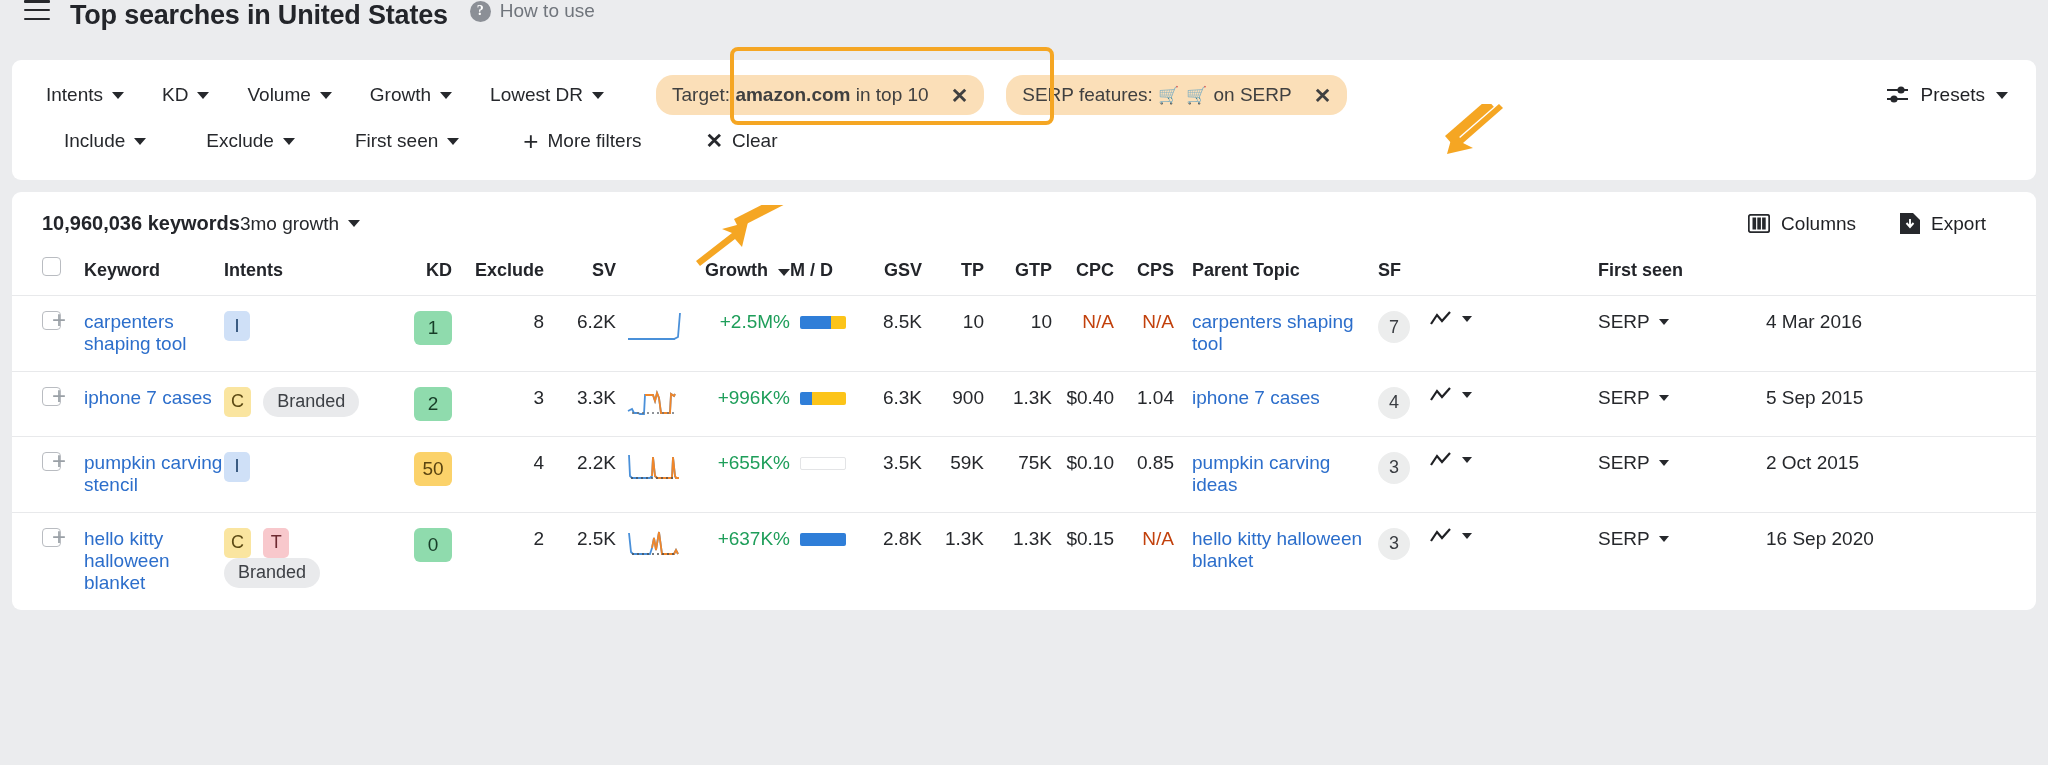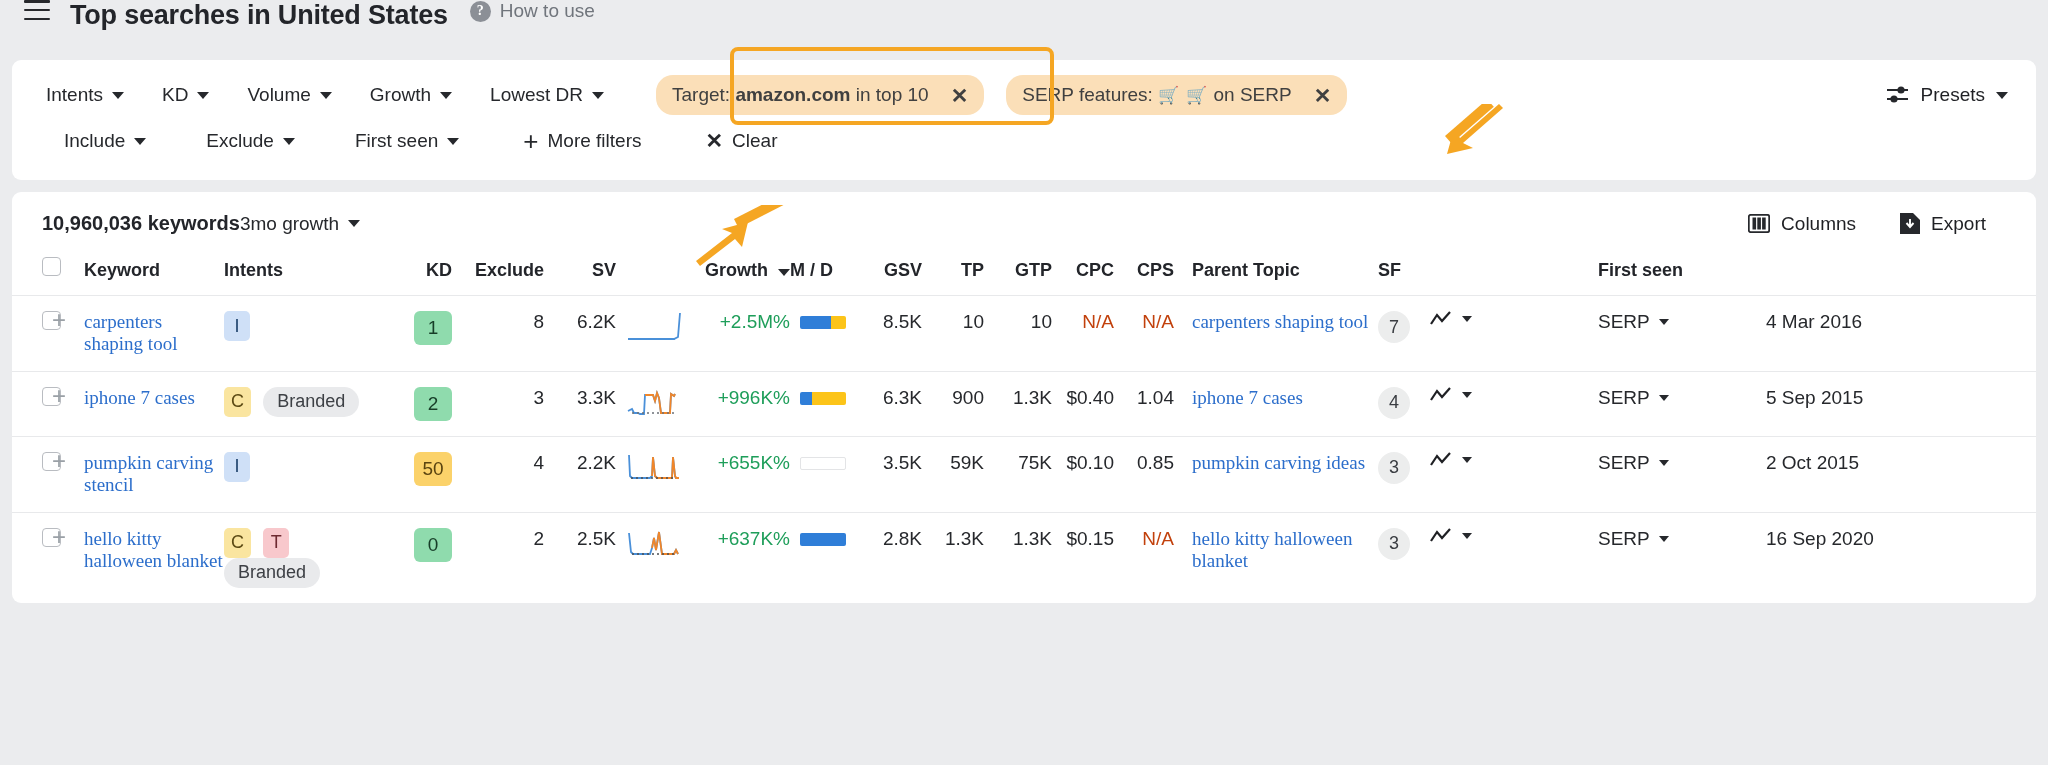--- a/index.html
+++ b/index.html
@@ -102,21 +102,21 @@
     white-space:nowrap;
   }
   thead th.num { text-align:right; }
   tbody td {
     font-size:19px; padding:15px 0; vertical-align:top;
     border-top:1px solid #e8e9eb; color:#26282c;
   }
   tbody td.num { text-align:right; }
   .cb { width:19px; height:19px; border:1.6px solid #b9bcc1; border-radius:4px; background:#fff; display:inline-block; cursor:pointer;}
   .plus { color:#9aa0a6; font-size:24px; line-height:18px; cursor:pointer; user-select:none;}
-  .kwlink { color:#2c6ecb; cursor:pointer; line-height:1.18;font-family:Liberation Serif, serif; }
+  .kwlink { color:#2c6ecb; cursor:pointer; line-height:1.18; }
 
   .ibadge {
     display:inline-flex; align-items:center; justify-content:center;
     min-width:26px; height:30px; padding:0 7px;
     border-radius:5px; font-size:18px; margin-right:7px; cursor:default;
   }
   .ib-I { background:#cfe0f7; color:#22456f; }
   .ib-C { background:#fae5a0; color:#5c4a14; }
   .ib-T { background:#f8c8cc; color:#6e2a31; }
   .ib-B { background:#e9eaec; color:#3d4045; border-radius:16px; padding:0 14px; font-size:18px; }

